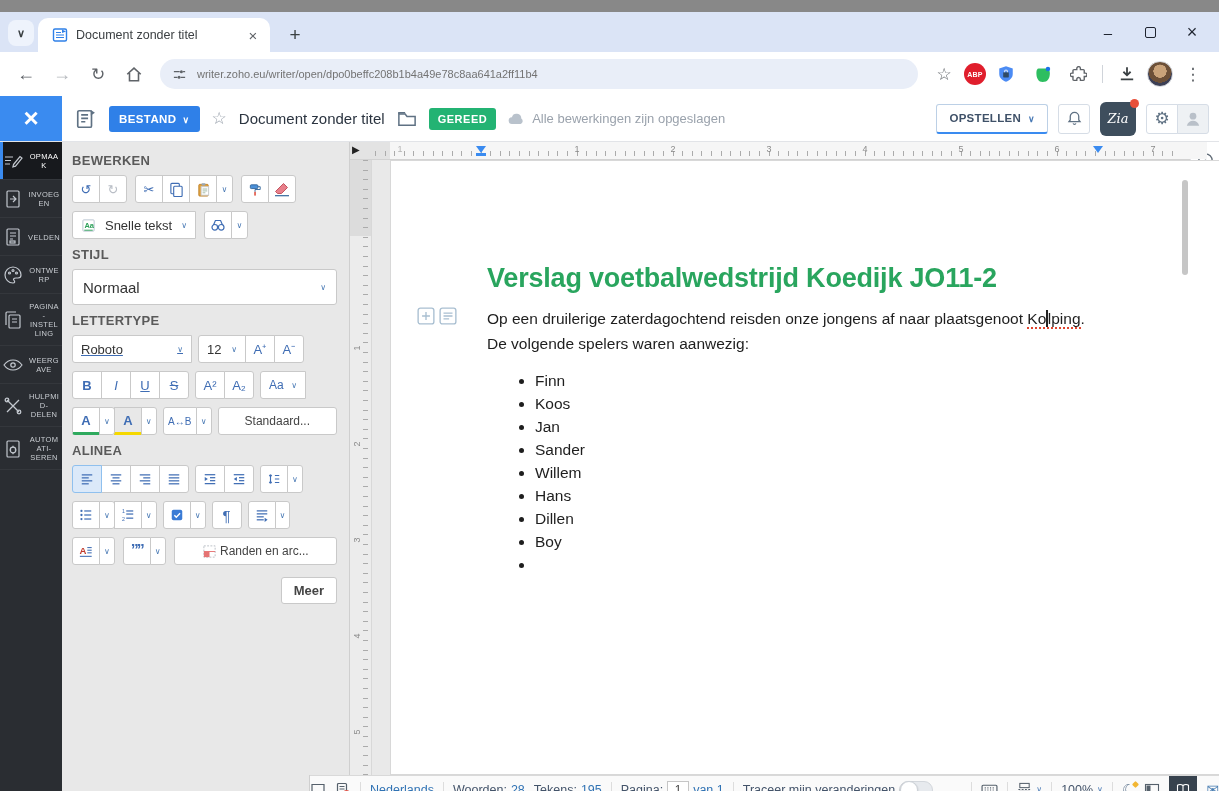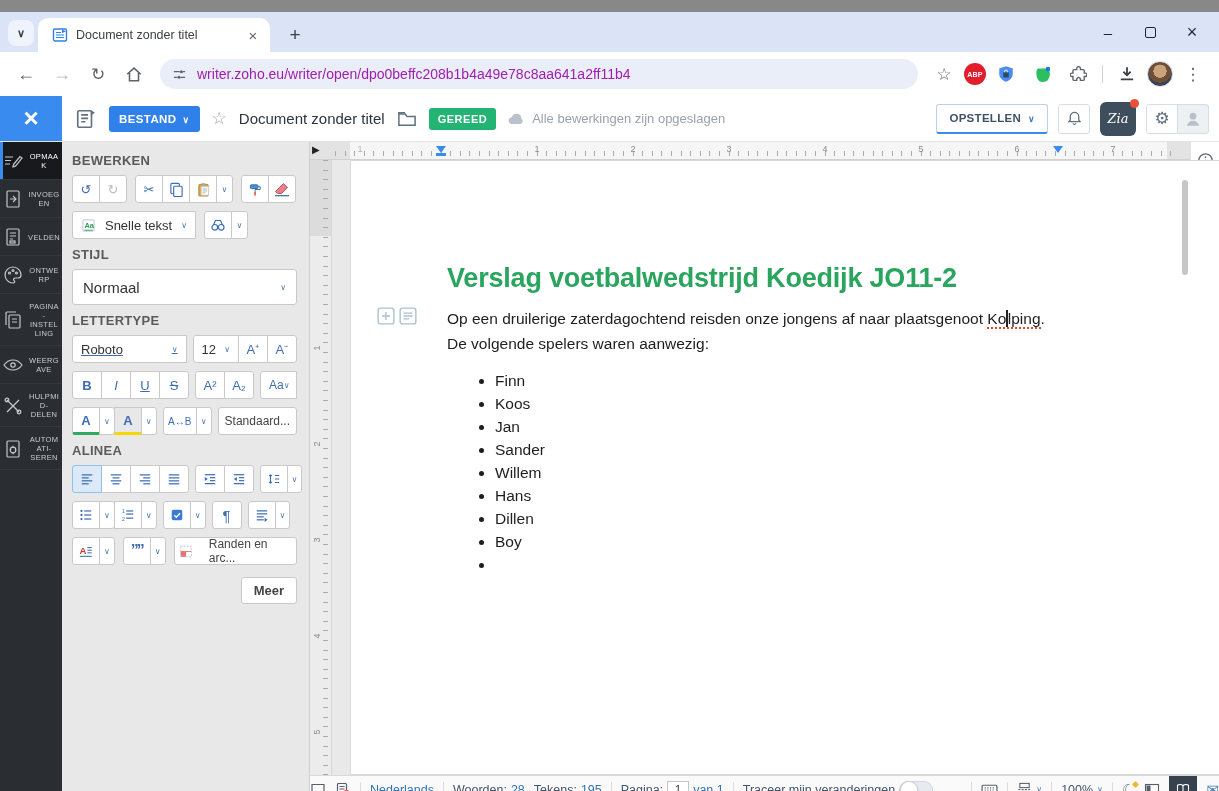--- a/index.html
+++ b/index.html
@@ -33,21 +33,21 @@
   
   .chrome-bar { height:44px; background:#fff; display:flex; align-items:center; padding:0 10px; gap:4px; }
   .cbtn { width:32px; height:32px; border-radius:50%; display:flex; align-items:center; justify-content:center;
     color:#5f6368; font-size:18px; }
   .cbtn.disabled { color:#b6b9be; }
   .glyph-back::after { content:"\2190"; }
   .glyph-fwd::after { content:"\2192"; }
   .glyph-reload::after { content:"\21BB"; font-size:17px; }
   .urlbar { flex:1; height:30px; margin:0 6px; background:#e9eef8; border-radius:15px;
     display:flex; align-items:center; padding:0 12px; gap:10px; min-width:0; }
-  .url-text { flex:1; font-size:14px; color:#a21caf; white-space:nowrap; overflow:hidden; }
+  .url-text { flex:1; font-size:11px; color:#737373; white-space:nowrap; overflow:hidden; }
   .star::after { content:"\2606"; font-size:17px; color:#5f6368; }
   .ext-abp { width:22px; height:22px; border-radius:50%; background:#e01e2c; color:#fff; font-size:7px; font-weight:bold;
     display:flex; align-items:center; justify-content:center; letter-spacing:.2px; }
   .chrome-divider { width:1px; height:18px; background:#d0d4da; margin:0 4px; }
   .avatar-photo { width:26px; height:26px; border-radius:50%;
     background:radial-gradient(circle at 50% 38%, #caa37a 0 34%, #6d5038 35% 60%, #3c3f55 61%); border:1px solid #d6d9de; }
   .glyph-dots::after { content:"\22EE"; font-size:17px; color:#5f6368; }
 
   
   .appbar { height:46px; background:#fff; border-bottom:1px solid #e2e4e8; display:flex; align-items:center; position:relative; }
@@ -86,21 +86,21 @@
   .side-nav { width:62px; background:#2a2d32; display:flex; flex-direction:column; }
   .nav-item { padding:8px 2px 7px; display:flex; flex-direction:row; align-items:center; gap:4px;
     border-bottom:1px solid #34373c; color:#c3c8cf; }
   .nav-item .nlab { font-size:7.5px; letter-spacing:.3px; color:#c9cdd2; text-align:center; line-height:9px;
     word-break:break-word; width:56px; }
   .nav-item.active { background:#17191d; box-shadow:inset 3px 0 0 #3a8bf0; }
   .nav-item.active .nlab { color:#fff; }
   .nav-fill { flex:1; background:#2a2d32; }
 
   
-  .tool-panel { width:248px; background:#e8e8e8; border-right:1px solid #cfcfcf; padding:11px 12px 0 10px; overflow:hidden; }
+  .tool-panel { width:288px; background:#e8e8e8; border-right:1px solid #cfcfcf; padding:11px 12px 0 10px; overflow:hidden; }
   .sec-h { font-size:13px; font-weight:bold; color:#5a5a5a; letter-spacing:.3px; margin:8px 0 7px; }
   .row { display:flex; align-items:center; margin-bottom:8px; }
   .gap { width:8px; flex:0 0 auto; }
   .tbtn { height:28px; min-width:28px; background:#fff; border:1px solid #c9c9c9; border-radius:3px;
     display:flex; align-items:center; justify-content:center; color:#3f6db4; font-size:13px; padding:0 4px; }
   .tbtn + .tbtn { margin-left:-1px; border-radius:0 3px 3px 0; }
   .tbtn.joinl { border-radius:3px 0 0 3px; }
   .tbtn.mid { border-radius:0; }
   .tbtn.disabled { color:#b9bec6; }
   .tbtn.active { background:#dbe9f9; border-color:#8fc0ee; position:relative; z-index:1; }
@@ -628,21 +628,21 @@
               <rect x="9.5" y="6.5" width="5" height="1.2" fill="#3f6db4"></rect>
               <rect x="9.5" y="9.5" width="5" height="1.2" fill="#3f6db4"></rect>
               <rect x="1" y="13.5" width="13.5" height="1.2" fill="#3f6db4"></rect>
             </svg>
         </span>
         <span class="tbtn chev-s" style="min-width:15px;"></span>
         <span class="gap"></span>
         <span class="tbtn joinl" style="min-width:28px;font-size:16px;font-weight:bold;letter-spacing:-2px;">””</span>
         <span class="tbtn chev-s" style="min-width:15px;"></span>
         <span class="gap"></span>
-        <span class="tbtn" style="flex:1;justify-content:flex-start;gap:16px;">
+        <span class="tbtn" style="flex:1;justify-content:center;gap:3px;">
           <svg width="15" height="15" viewBox="0 0 16 16">
               <rect x="2" y="2" width="12" height="12" fill="none" stroke="#b9bec4" stroke-dasharray="2 1.5"></rect>
               <rect x="2" y="8" width="6" height="6" fill="#e57373"></rect>
               <path d="M2 8h12" stroke="#e57373"></path>
             </svg>
           <span style="font-size:12px;color:#444;">Randen en arc...</span>
         </span>
       </div>
       <div class="meer-row">
         <span class="btn-meer">Meer</span>

